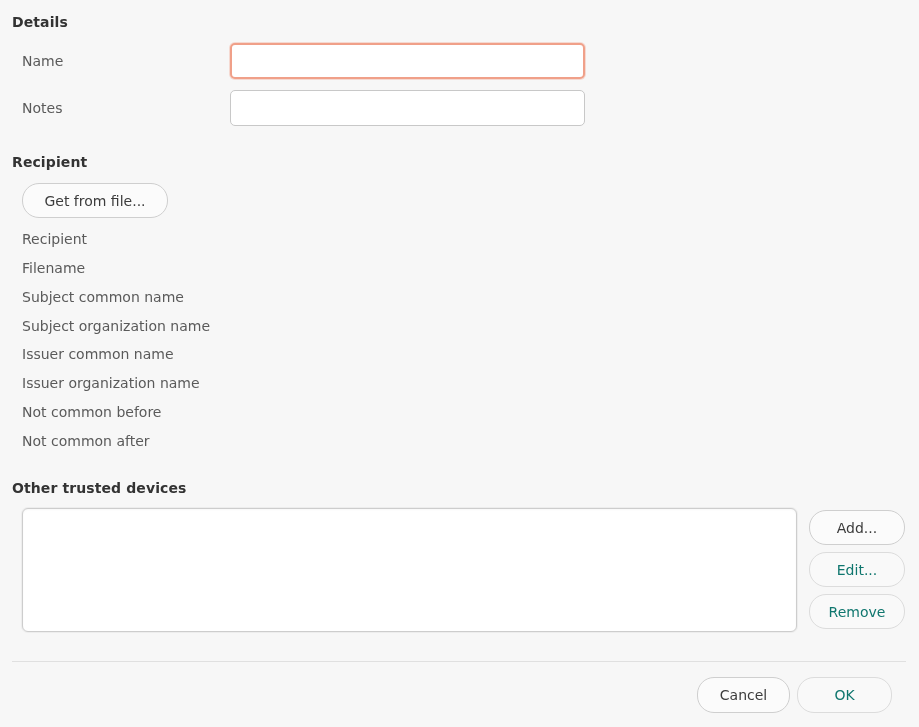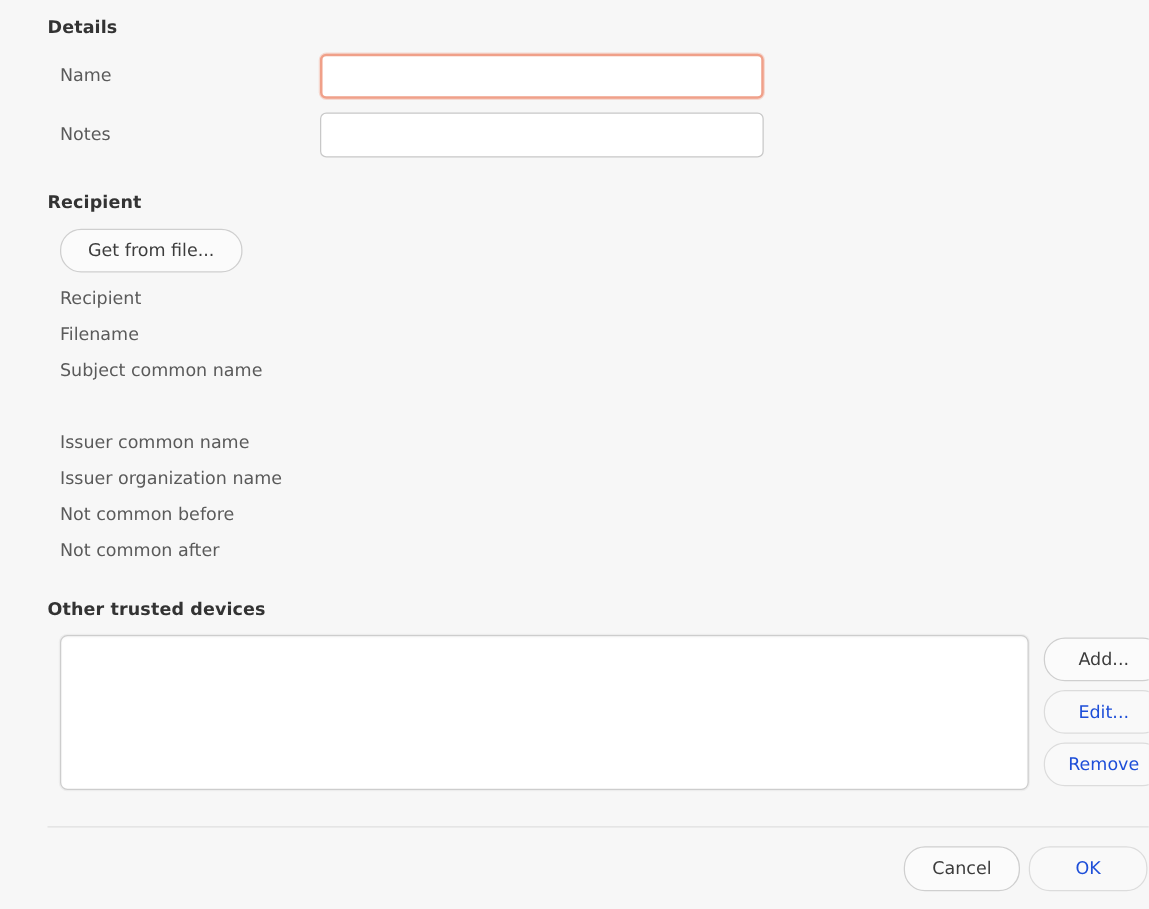--- a/index.html
+++ b/index.html
@@ -15,21 +15,20 @@
     color: #3c3c3c;
     overflow: hidden;
     position: relative;
   }
 
   .dialog {
     position: relative;
     width: 752px;
     height: 727px;
     box-sizing: border-box;
-    margin-left: 26px;
   }
 
   
   .section-heading {
     position: absolute;
     left: 12px;
     font-size: 14px;
     font-weight: bold;
     color: #333333;
     letter-spacing: 0.1px;
@@ -76,21 +75,21 @@
     font-size: 14px;
     color: #3c3c3c;
     display: flex;
     align-items: center;
     justify-content: center;
     cursor: pointer;
     white-space: nowrap;
     padding: 14px;
   }
   .btn.disabled {
-    color: #1d4ed8;
+    color: #0f766e;
     background: #f9f9f9;
     border-color: #dcdcdc;
     cursor: default;
   }
 
   
   .info-row {
     position: absolute;
     left: 22px;
     font-size: 14px;
@@ -142,20 +141,21 @@
   <div class="field-label" style="top:100px;">Notes</div>
   <input class="text-input" type="text" style="top: 90px;" value="">
 
   <div class="section-heading" style="top:154px;">Recipient</div>
 
   <button class="btn" style="left:22px; top:183px; width:146px; height:35px;">Get from file...</button>
 
   <div class="info-row" style="top:231px;">Recipient</div>
   <div class="info-row" style="top:260px;">Filename</div>
   <div class="info-row" style="top:289px;">Subject common name</div>
+  <div class="info-row" style="top:318px;">Subject organization name</div>
   <div class="info-row" style="top:346px;">Issuer common name</div>
   <div class="info-row" style="top:375px;">Issuer organization name</div>
   <div class="info-row" style="top:404px;">Not common before</div>
   <div class="info-row" style="top:433px;">Not common after</div>
 
   <div class="section-heading" style="top:480px;">Other trusted devices</div>
 
   <div class="listbox">
     <div class="listbox-empty"></div>
   </div>

